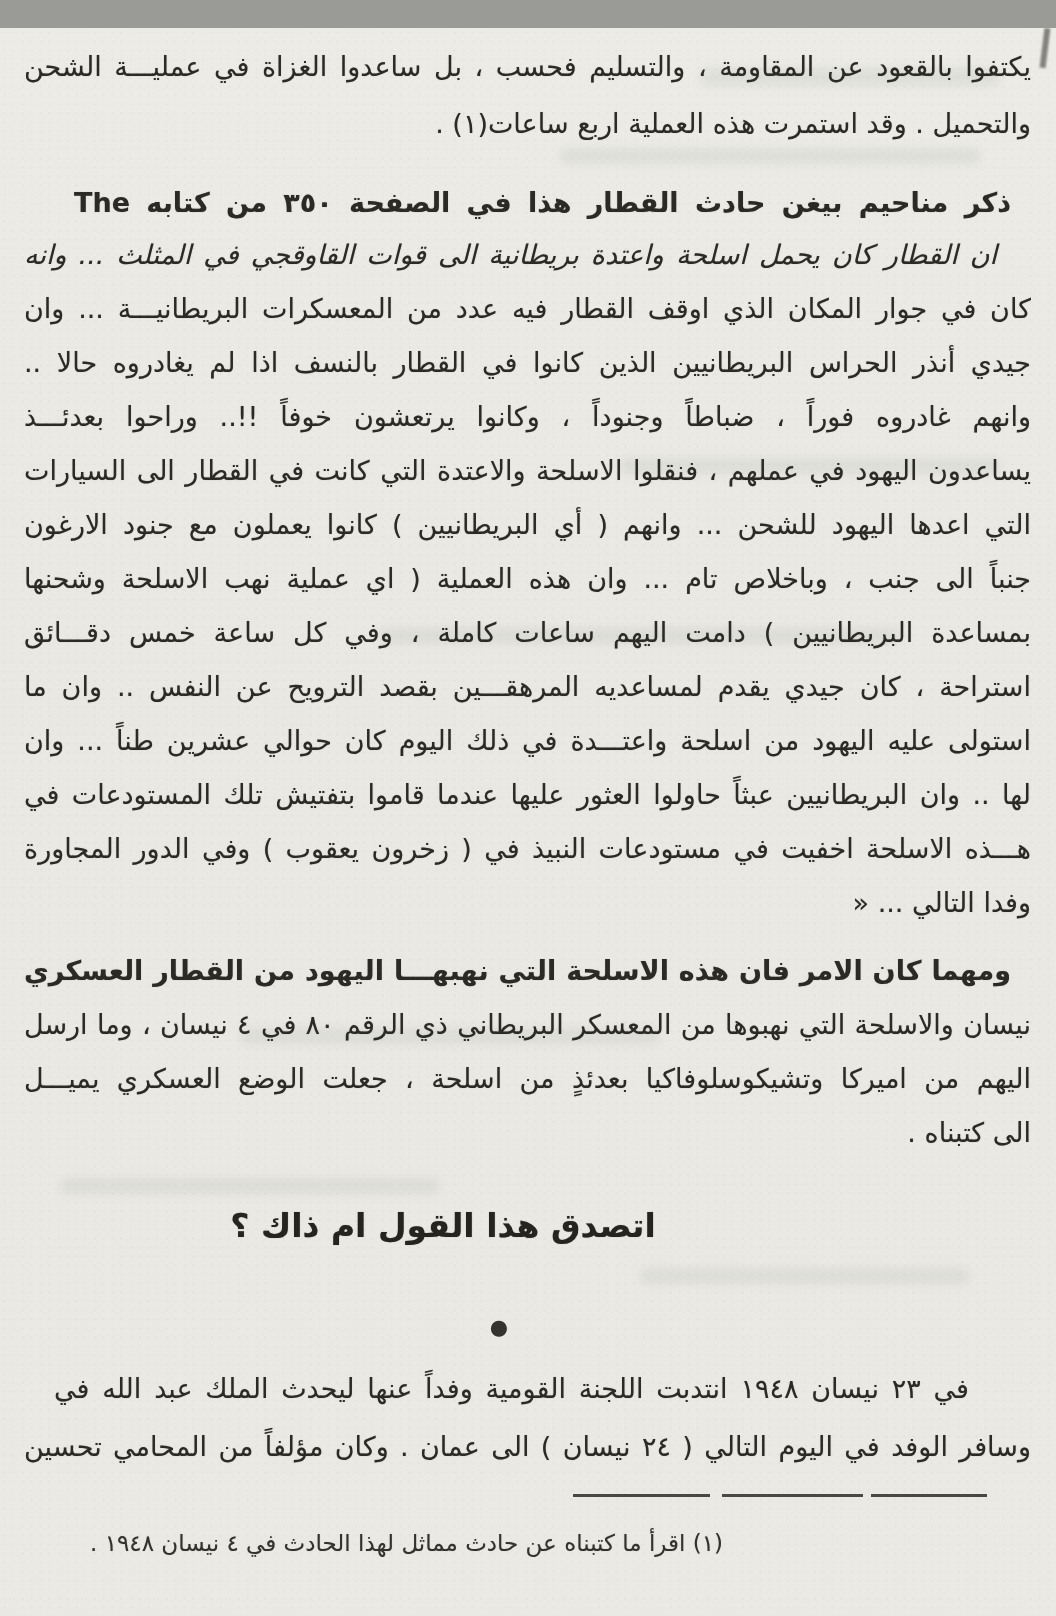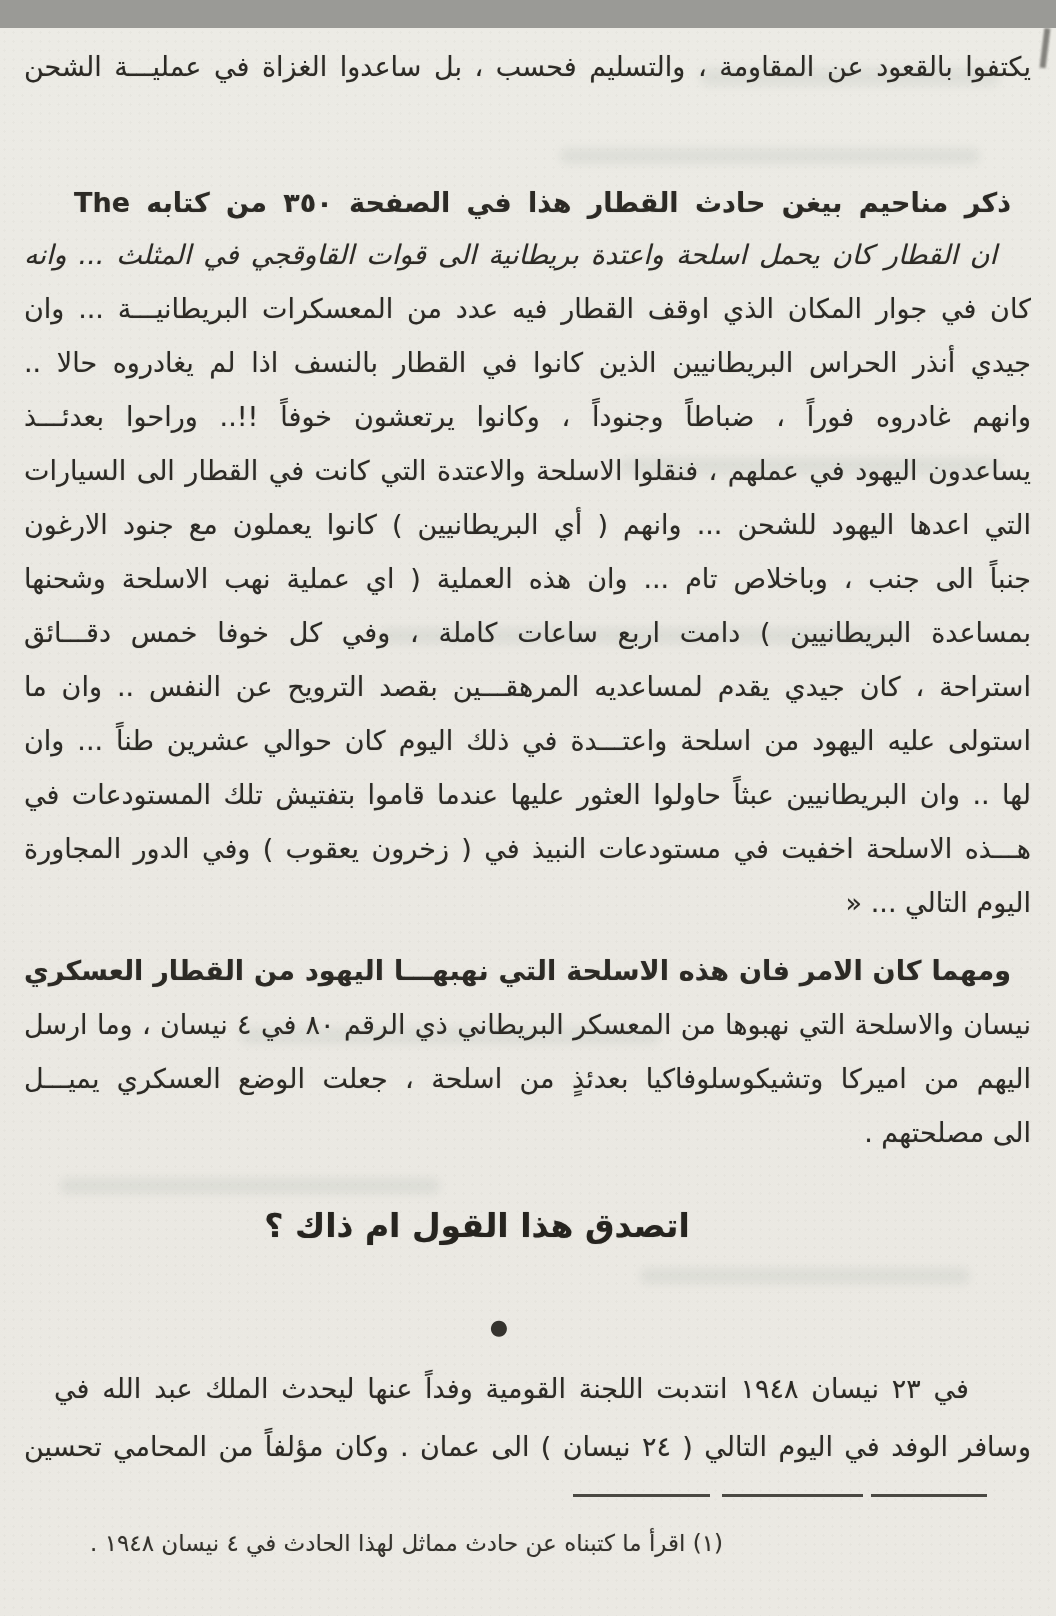--- a/index.html
+++ b/index.html
@@ -39,21 +39,20 @@
   .ind-sm { padding-right:20px;font-weight:bold; }
   .ind-md { padding-right:34px;font-style:italic; }
   .ind-lg { padding-right:62px; }
   .tail-sm { padding-left:50px; }
   .tail-xs { padding-left:30px; }
 
   .heading {
     position:absolute; top:1178px; left:0; width:886px; height:54px;
     text-align:center; font-size:33px; font-weight:bold; color:#26241f;
     text-shadow: 0 0 1px rgba(38,36,31,0.45);
-    padding-left: 34px;
   }
 
   .bullet {
     position:absolute; top:1288px; left:488px; width:22px; height:22px;
     font-size:21px; line-height:22px; text-align:center; color:#35332e;
   }
 
   .fn-rule {
     position:absolute; top:1466px; left:573px; width:414px; height:3px;
     background: linear-gradient(90deg, #4a4842 0 33%, rgba(0,0,0,0) 33% 36%,
@@ -81,47 +80,48 @@
   <div class="ghost" style="top:120px; left:560px; width:420px; height:16px;"></div>
   <div class="ghost" style="top:430px; left:620px; width:380px; height:16px;"></div>
   <div class="ghost" style="top:600px; left:380px; width:520px; height:16px;"></div>
   <div class="ghost" style="top:1000px;left:240px; width:420px; height:16px;"></div>
   <div class="ghost" style="top:1150px;left:60px;  width:380px; height:16px;"></div>
   <div class="ghost" style="top:1240px;left:640px; width:330px; height:16px;"></div>
   <div class="edge-mark" style="top:0; left:1042px; width:6px; height:40px; transform:rotate(7deg);"></div>
 
   <div class="para" id="p1">
     <div class="ln just">يكتفوا بالقعود عن المقاومة ، والتسليم فحسب ، بل ساعدوا الغزاة في عمليـــة الشحن</div>
+    <div class="ln endln">والتحميل . وقد استمرت هذه العملية اربع ساعات(١) .</div>
   </div>
 
   <div class="para" id="p2">
     <div class="ln just ind-sm tail-sm">ذكر مناحيم بيغن حادث القطار هذا في الصفحة ٣٥٠ من كتابه The Revolt فقال:</div>
   </div>
 
   <div class="para" id="quote">
     <div class="ln just ind-md">ان القطار كان يحمل اسلحة واعتدة بريطانية الى قوات القاوقجي في المثلث ... وانه</div>
     <div class="ln just">كان في جوار المكان الذي اوقف القطار فيه عدد من المعسكرات البريطانيـــة ... وان</div>
     <div class="ln just">جيدي أنذر الحراس البريطانيين الذين كانوا في القطار بالنسف اذا لم يغادروه حالا ..</div>
     <div class="ln just">وانهم غادروه فوراً ، ضباطاً وجنوداً ، وكانوا يرتعشون خوفاً !!.. وراحوا بعدئـــذ</div>
     <div class="ln just">يساعدون اليهود في عملهم ، فنقلوا الاسلحة والاعتدة التي كانت في القطار الى السيارات</div>
     <div class="ln just">التي اعدها اليهود للشحن ... وانهم ( أي البريطانيين ) كانوا يعملون مع جنود الارغون</div>
     <div class="ln just">جنباً الى جنب ، وباخلاص تام ... وان هذه العملية ( اي عملية نهب الاسلحة وشحنها</div>
-    <div class="ln just">بمساعدة البريطانيين ) دامت اربع ساعات كاملة ، وفي كل خوفا خمس دقـــائق</div>
+    <div class="ln just">بمساعدة البريطانيين ) دامت اليهم ساعات كاملة ، وفي كل ساعة خمس دقـــائق</div>
     <div class="ln just">استراحة ، كان جيدي يقدم لمساعديه المرهقـــين بقصد الترويح عن النفس .. وان ما</div>
     <div class="ln just">استولى عليه اليهود من اسلحة واعتـــدة في ذلك اليوم كان حوالي عشرين طناً ... وان</div>
     <div class="ln just">لها .. وان البريطانيين عبثاً حاولوا العثور عليها عندما قاموا بتفتيش تلك المستودعات في</div>
     <div class="ln just">هـــذه الاسلحة اخفيت في مستودعات النبيذ في ( زخرون يعقوب ) وفي الدور المجاورة</div>
-    <div class="ln endln">اليوم التالي ... «</div>
+    <div class="ln endln">وفدا التالي ... «</div>
   </div>
 
   <div class="para" id="p3">
     <div class="ln just ind-sm">ومهما كان الامر فان هذه الاسلحة التي نهبهـــا اليهود من القطار العسكري في ١٧</div>
     <div class="ln just">نيسان والاسلحة التي نهبوها من المعسكر البريطاني ذي الرقم ٨٠ في ٤ نيسان ، وما ارسل</div>
     <div class="ln just">اليهم من اميركا وتشيكوسلوفاكيا بعدئذٍ من اسلحة ، جعلت الوضع العسكري يميـــل</div>
-    <div class="ln endln">الى مصلحتهم .</div>
+    <div class="ln endln">الى كتبناه .</div>
   </div>
 
   <div class="heading">اتصدق هذا القول ام ذاك ؟</div>
 
   <div class="bullet">●</div>
 
   <div class="para" id="p4">
     <div class="ln just ind-lg tail-xs">في ٢٣ نيسان ١٩٤٨ انتدبت اللجنة القومية وفداً عنها ليحدث الملك عبد الله في الوضع</div>
     <div class="ln just">وسافر الوفد في اليوم التالي ( ٢٤ نيسان ) الى عمان . وكان مؤلفاً من المحامي تحسين كمال،</div>
   </div>

